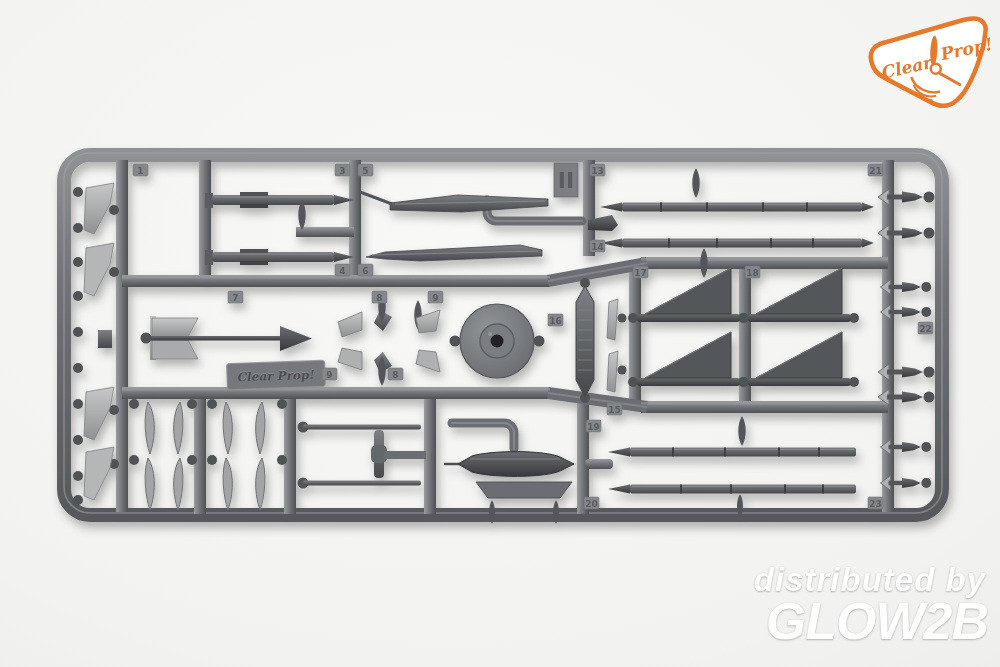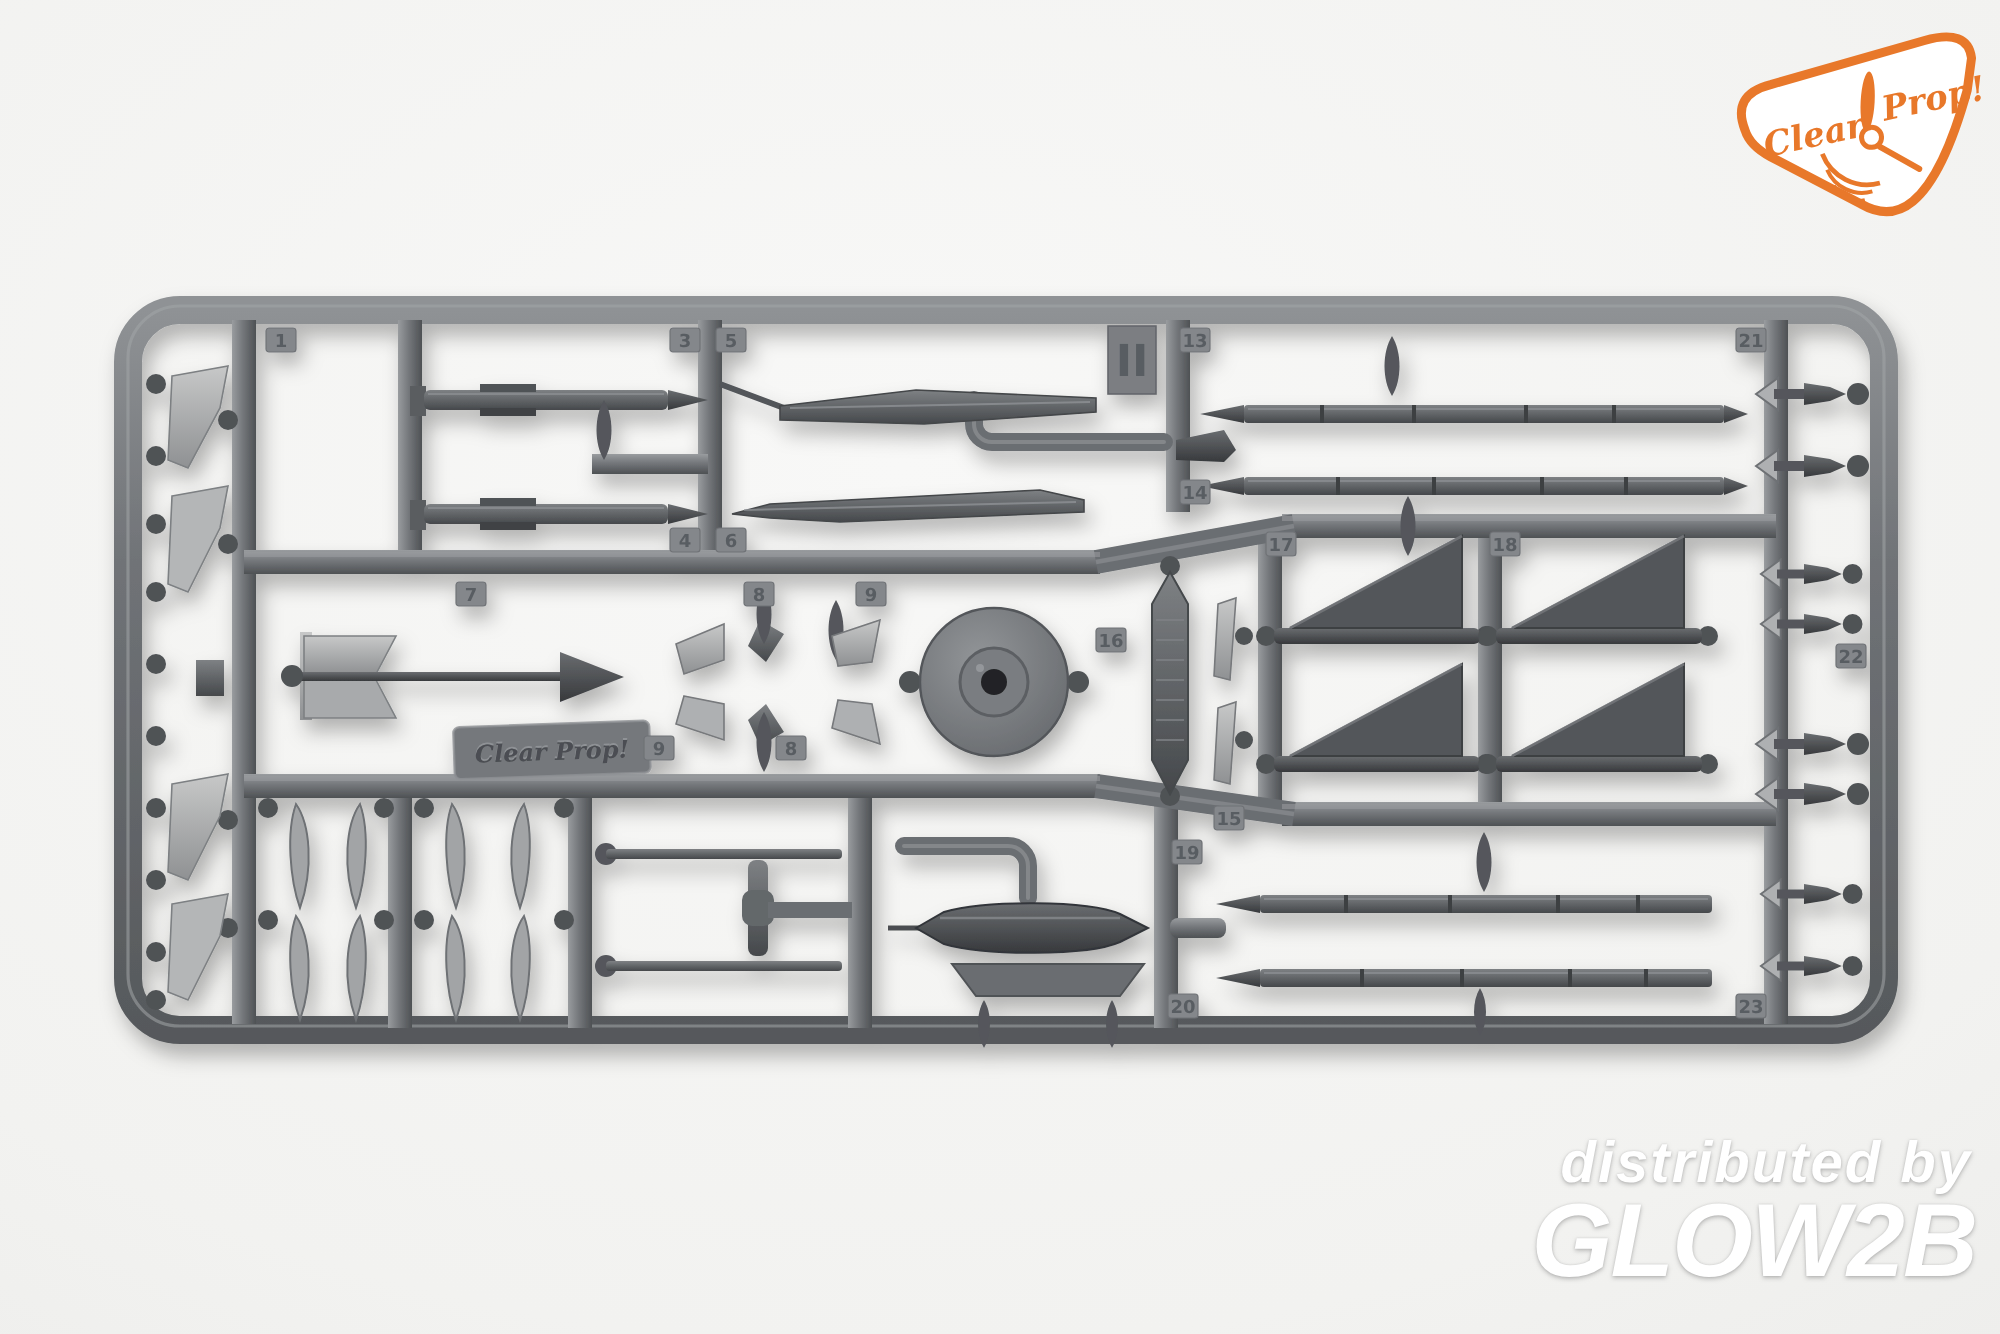--- a/index.html
+++ b/index.html
@@ -12,21 +12,21 @@
   .tabr{fill:#84878b;stroke:#6f7276;stroke-width:.6;}
   .tabtx{font:bold 9px "DejaVu Sans",sans-serif;fill:#595d62;text-anchor:middle;}
   .pipe{stroke:#6b6e72;stroke-width:9;fill:none;stroke-linecap:round;}
   .pipehl{stroke:#94979b;stroke-width:2;fill:none;stroke-linecap:round;opacity:.6;}
   .logoTx{font:italic bold 17px "DejaVu Serif",serif;fill:#e8782a;}
   .plateTx{font:italic bold 12px "DejaVu Serif",serif;fill:#4b4e52;text-anchor:middle;}
   .plateTx2{font:italic bold 12px "DejaVu Serif",serif;fill:#8f9296;text-anchor:middle;}
   .watermark{position:absolute;right:12px;bottom:24px;text-align:right;color:#fff;
     font-style:italic;font-weight:bold;
     text-shadow:0 1px 2px rgba(130,130,130,.5),0 0 1px rgba(150,150,150,.35);}
-  .wm1{font-size:29px;letter-spacing:1px;margin-right:2px;}
+  .wm1{font-size:33px;letter-spacing:1px;margin-right:2px;}
   .wm2{font-size:52px;line-height:.85;letter-spacing:-1px;}
   .wm3{font-size:13px;margin-top:0px;margin-right:10px;}
 </style>
 </head>
 <body>
 
 <div class="photo">
 <svg width="1000" height="667" viewBox="0 0 1000 667">
   <defs>
     <linearGradient id="gH" x1="0" y1="0" x2="0" y2="1">

